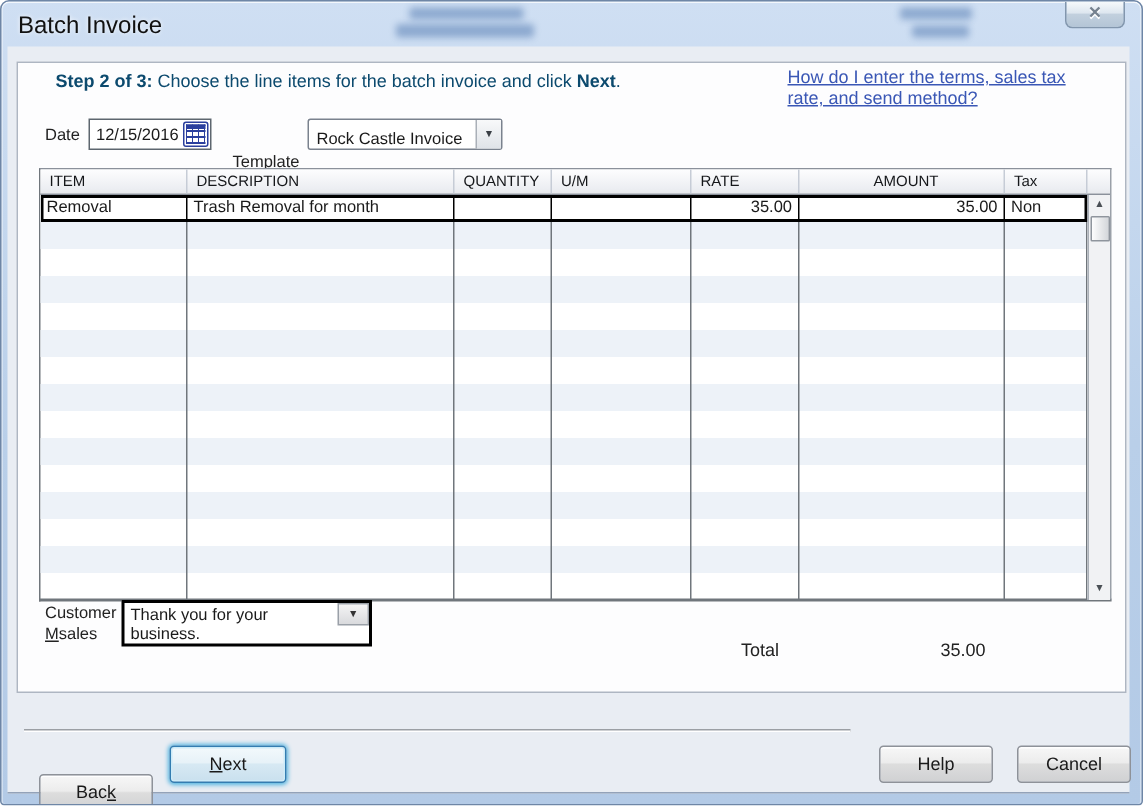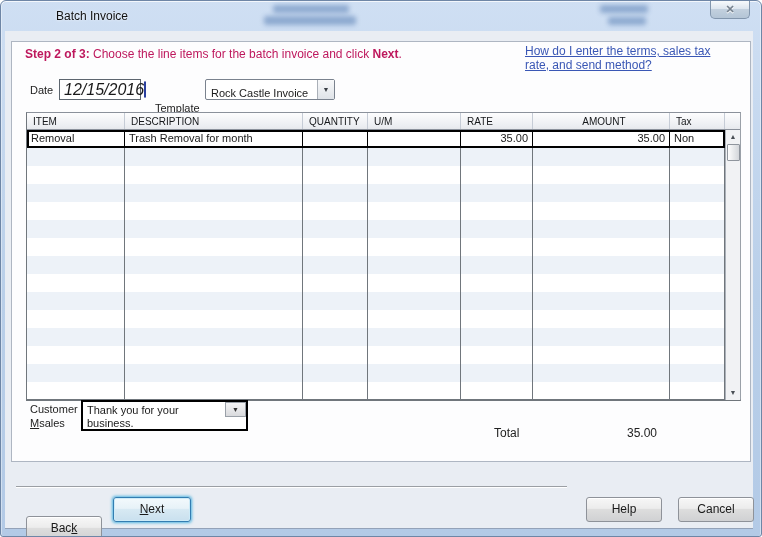--- a/index.html
+++ b/index.html
@@ -14,55 +14,55 @@
   }
 
   
   .blob { position:absolute; background:#3f6aa6; opacity:.45; filter:blur(2.5px); border-radius:2px; }
   .blob.b1 { left:272px; top:4px;  width:76px; height:8px; }
   .blob.b2 { left:263px; top:15px; width:92px; height:9px; }
   .blob.b3 { left:599px; top:4px;  width:48px; height:8px; }
   .blob.b4 { left:607px; top:16px; width:38px; height:8px; }
 
   .titlebar { position:absolute; left:0; top:0; width:762px; height:30px; }
-  .title-text { position:absolute; left:11px; top:8px; font-size:12px; color:#111; text-shadow:0 0 3px rgba(255,255,255,.9);margin-left:44px; }
+  .title-text { position:absolute; left:11px; top:8px; font-size:16px; color:#111; text-shadow:0 0 3px rgba(255,255,255,.9); }
   .close-btn {
     position:absolute; left:709px; top:0; width:40px; height:18px;
     border:1px solid #8296ad; border-top:none; border-radius:0 0 5px 5px;
     background:linear-gradient(180deg,#f7fafc 0%,#dde6ef 45%,#c2d0de 50%,#b4c5d6 100%);
     color:#76828f; font-size:11px; font-weight:bold; text-align:center; line-height:16px;
     text-shadow:0 1px 0 #fff; cursor:default;
   }
 
   .face {
     position:absolute; left:4px; top:30px; width:748px; height:498px;
     background:#e9edf3; border-bottom:1px solid #93a2b8;
   }
 
   .panel {
     position:absolute; left:6px; top:10px; width:740px; height:421px;
     background:#fdfdfe; border:1px solid #aeb6c2;
   }
 
-  .step-line { position:absolute; left:13px; top:5px; font-size:12px; color:#be185d; }
+  .step-line { position:absolute; left:25px; top:5px; font-size:12px; color:#0c4a6e; }
   .bold { font-weight:bold; }
 
   .help-link {
     position:absolute; left:513px; top:2px; width:196px;
     font-size:12px; color:#3a57b5; text-decoration:underline; line-height:14px; cursor:pointer;
   }
 
   .form-row { position:absolute; left:0; top:36px; width:740px; height:24px; }
   .field-label { position:absolute; font-size:11px; color:#222; }
   .date-label { left:18px; top:6px; }
   .date-box {
     position:absolute; left:47px; top:1px; width:82px; height:21px;
     border:1px solid #5d666f; background:#fff; display:flex; align-items:center;
   }
-  .date-value { flex:1; font-size:16px; padding-left:4px;font-style:italic; }
+  .date-value { flex:1; font-size:11px; padding-left:4px; }
   .cal-btn {
     width:17px; height:17px; margin-right:1px; border:1px solid #2a3f9e; border-radius:2px;
     background-color:#fff; position:relative; cursor:pointer;
   }
   .cal-btn::before {
     content:""; position:absolute; left:1px; top:1px; right:1px; bottom:1px;
     background:
       linear-gradient(#2a3f9e 0 3px, rgba(0,0,0,0) 3px),
       repeating-linear-gradient(90deg,#2a3f9e 0 1px, rgba(0,0,0,0) 1px 4px),
       repeating-linear-gradient(#2a3f9e 0 1px, rgba(0,0,0,0) 1px 4px);

